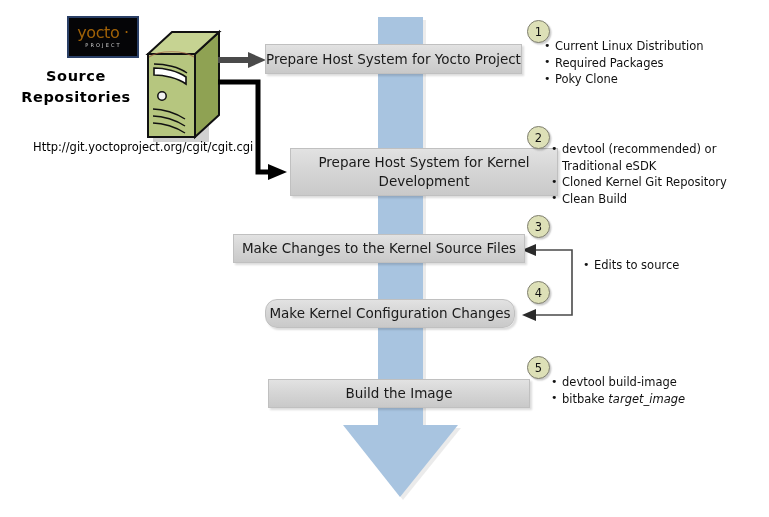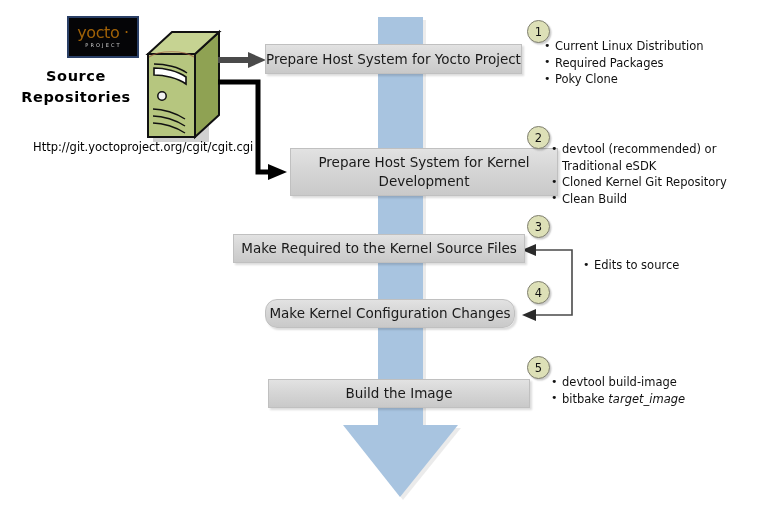--- a/index.html
+++ b/index.html
@@ -222,21 +222,21 @@
     <span>2</span>
   </div>
   <div class="abs blist" style="left:551px; top:141px;">
     <div class="bl-row">devtool (recommended) or</div>
     <div class="bl-cont">Traditional eSDK</div>
     <div class="bl-row">Cloned Kernel Git Repository</div>
     <div class="bl-row">Clean Build</div>
   </div>
 
   <div class="abs pbox" style="left:233px; top:234px; width:292px; height:29px;">
-    <span>Make Required to the Kernel Source Files</span>
+    <span>Make Changes to the Kernel Source Files</span>
   </div>
   <div class="abs circle" style="left:527px; top:215px;">
     <span>3</span>
   </div>
 
   <div class="abs pbox" style="left:265px; top:299px; width:250px; height:29px;border-radius:12px;">
     <span>Make Kernel Configuration Changes</span>
   </div>
   <div class="abs circle" style="left:527px; top:281px;">
     <span>4</span>

